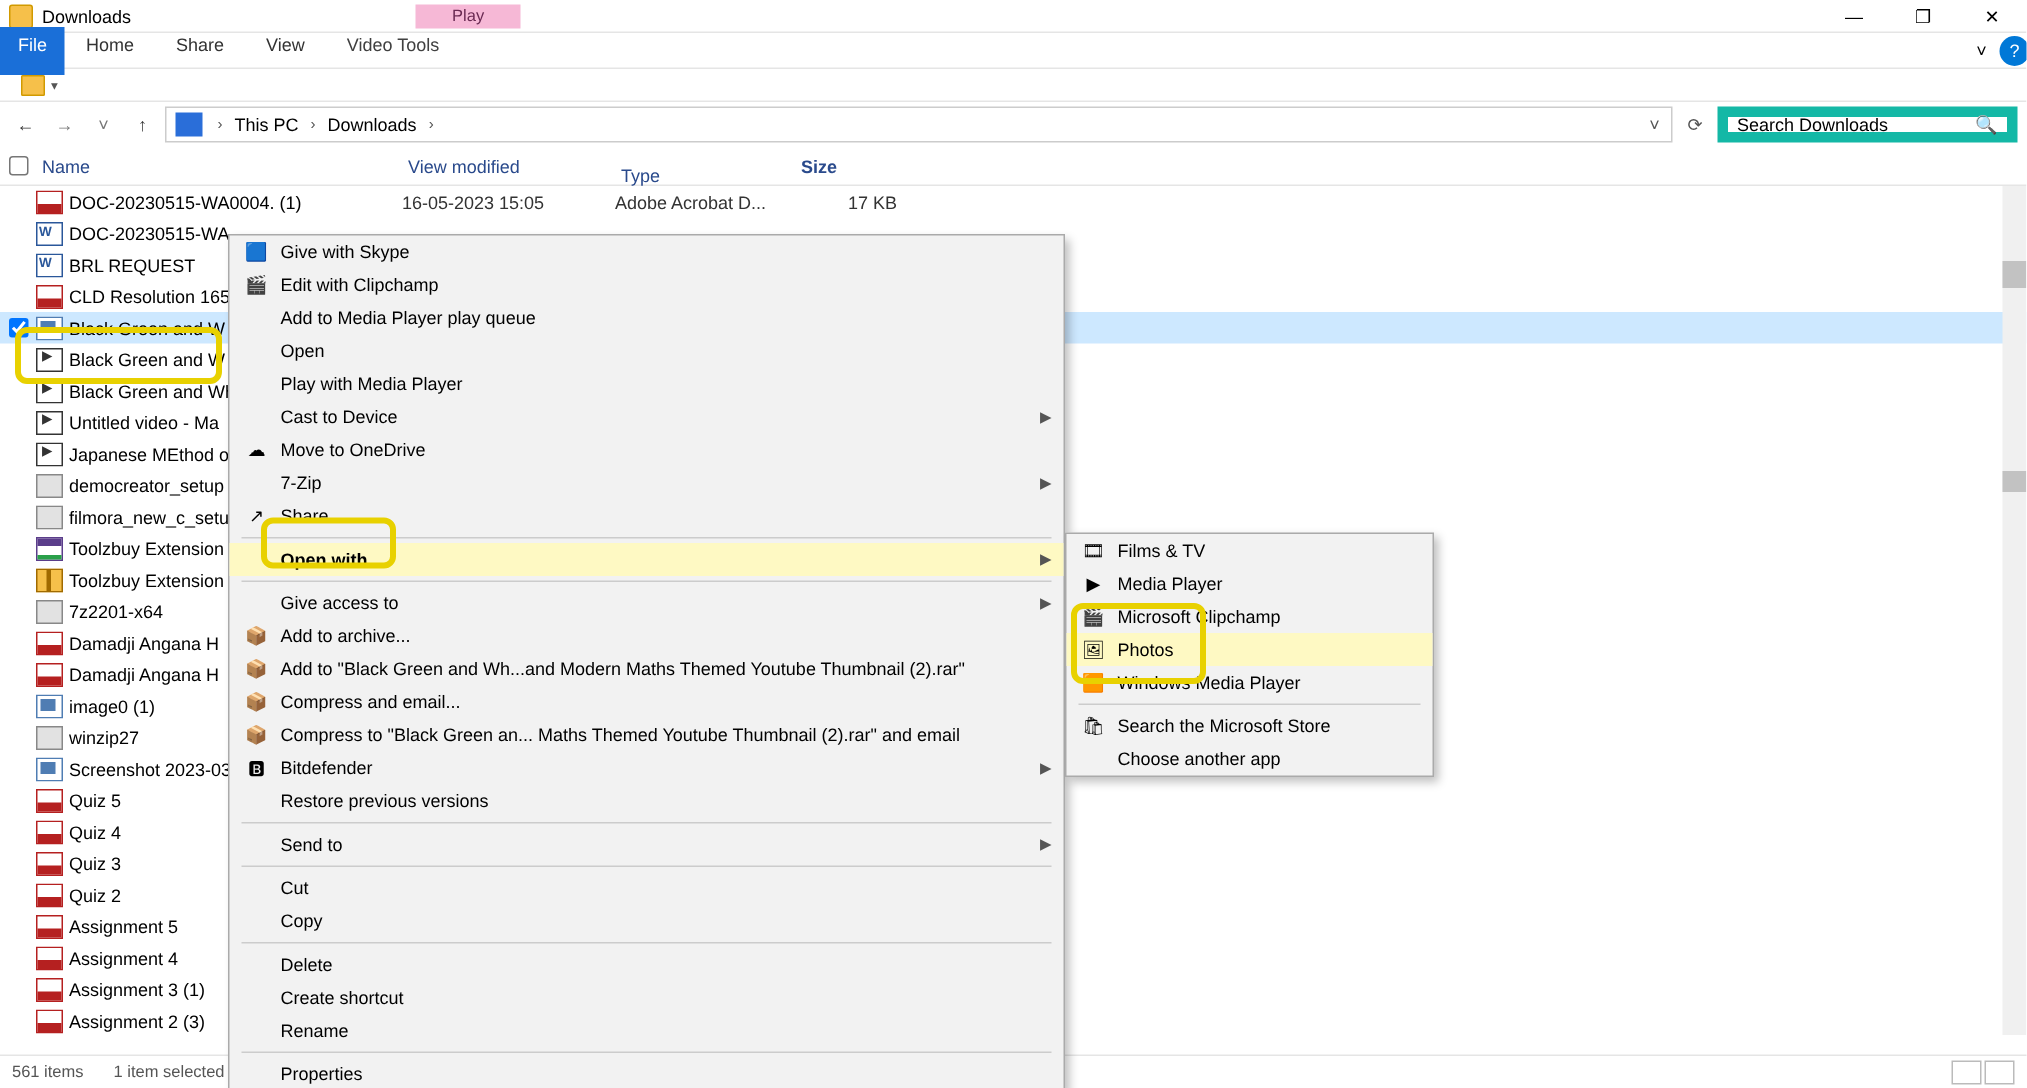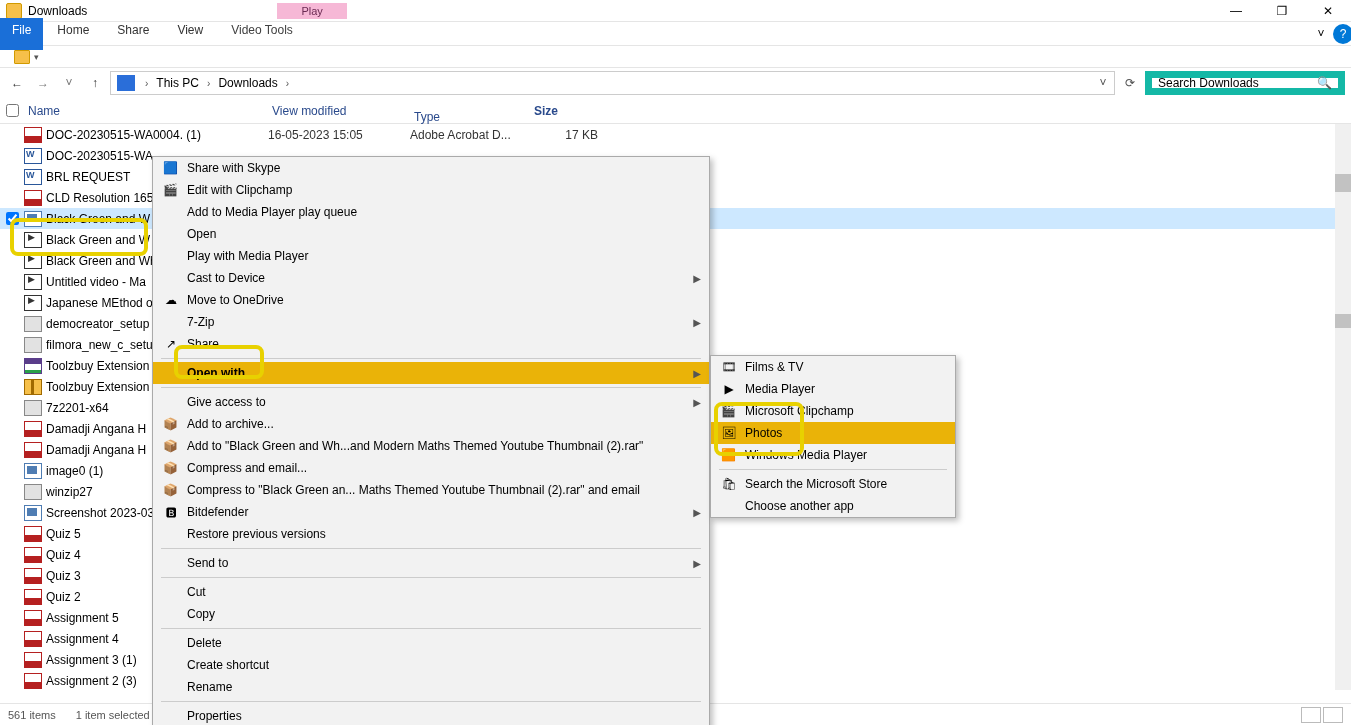--- a/index.html
+++ b/index.html
@@ -76,21 +76,21 @@
   .status { position: absolute; bottom: 0; left: 0; width: 100%; height: 22px; border-top: 1px solid #e5e5e5; display: flex; align-items: center; font-size: 11px; color: #555; padding: 0 8px; background: #fff; }
   .status .sb-right { margin-left: auto; display: flex; gap: 2px; }
   .status .sb-btn { width: 20px; height: 16px; border: 1px solid #bbb; }
   
   .ctx { position: absolute; background: #f2f2f2; border: 1px solid #aaa; box-shadow: 3px 3px 6px rgba(0,0,0,0.25); font-size: 12px; z-index: 100; }
   .ctx .mi { display: flex; align-items: center; height: 22px; padding: 0 24px 0 8px; position: relative; white-space: nowrap; }
   .ctx .mi .mi-ico { width: 20px; display: inline-flex; justify-content: center; margin-right: 6px; font-size: 12px; }
   .ctx .mi .mi-label { flex: 1; }
   .ctx .mi .mi-arrow { position: absolute; right: 8px; font-size: 10px; color: #555; }
   .ctx .sep { height: 1px; background: #ccc; margin: 3px 8px; }
-  .ctx .mi.hover { background: #eab308; }
+  .ctx .mi.hover { background: #fef9c3; }
   .ctx .mi.bold .mi-label { font-weight: 600; }
   .ctx1 { left: 152px; top: 156px; width: 558px; }
   .ctx2 { left: 710px; top: 355px; width: 246px; }
   
   .hl { position: absolute; border: 4px solid #e8d100; border-radius: 8px; pointer-events: none; z-index: 200; }
   .hl1 { left: 10px; top: 218px; width: 138px; height: 38px; }
   .hl2 { left: 174px; top: 345px; width: 90px; height: 34px; }
   .hl3 { left: 714px; top: 402px; width: 90px; height: 54px; }
 </style>
 </head>
@@ -437,21 +437,21 @@
   <span>1 item selected</span>
   <div class="sb-right">
     <div class="sb-btn"></div>
     <div class="sb-btn"></div>
   </div>
 </div>
 
 <div class="ctx ctx1" id="ctx1">
     <div class="mi">
       <span class="mi-ico">🟦</span>
-      <span class="mi-label">Share with Skype</span>
+      <span class="mi-label">Give with Skype</span>
     </div>
     <div class="mi">
       <span class="mi-ico">🎬</span>
       <span class="mi-label">Edit with Clipchamp</span>
     </div>
     <div class="mi">
       <span class="mi-ico"></span>
       <span class="mi-label">Add to Media Player play queue</span>
     </div>
     <div class="mi">

